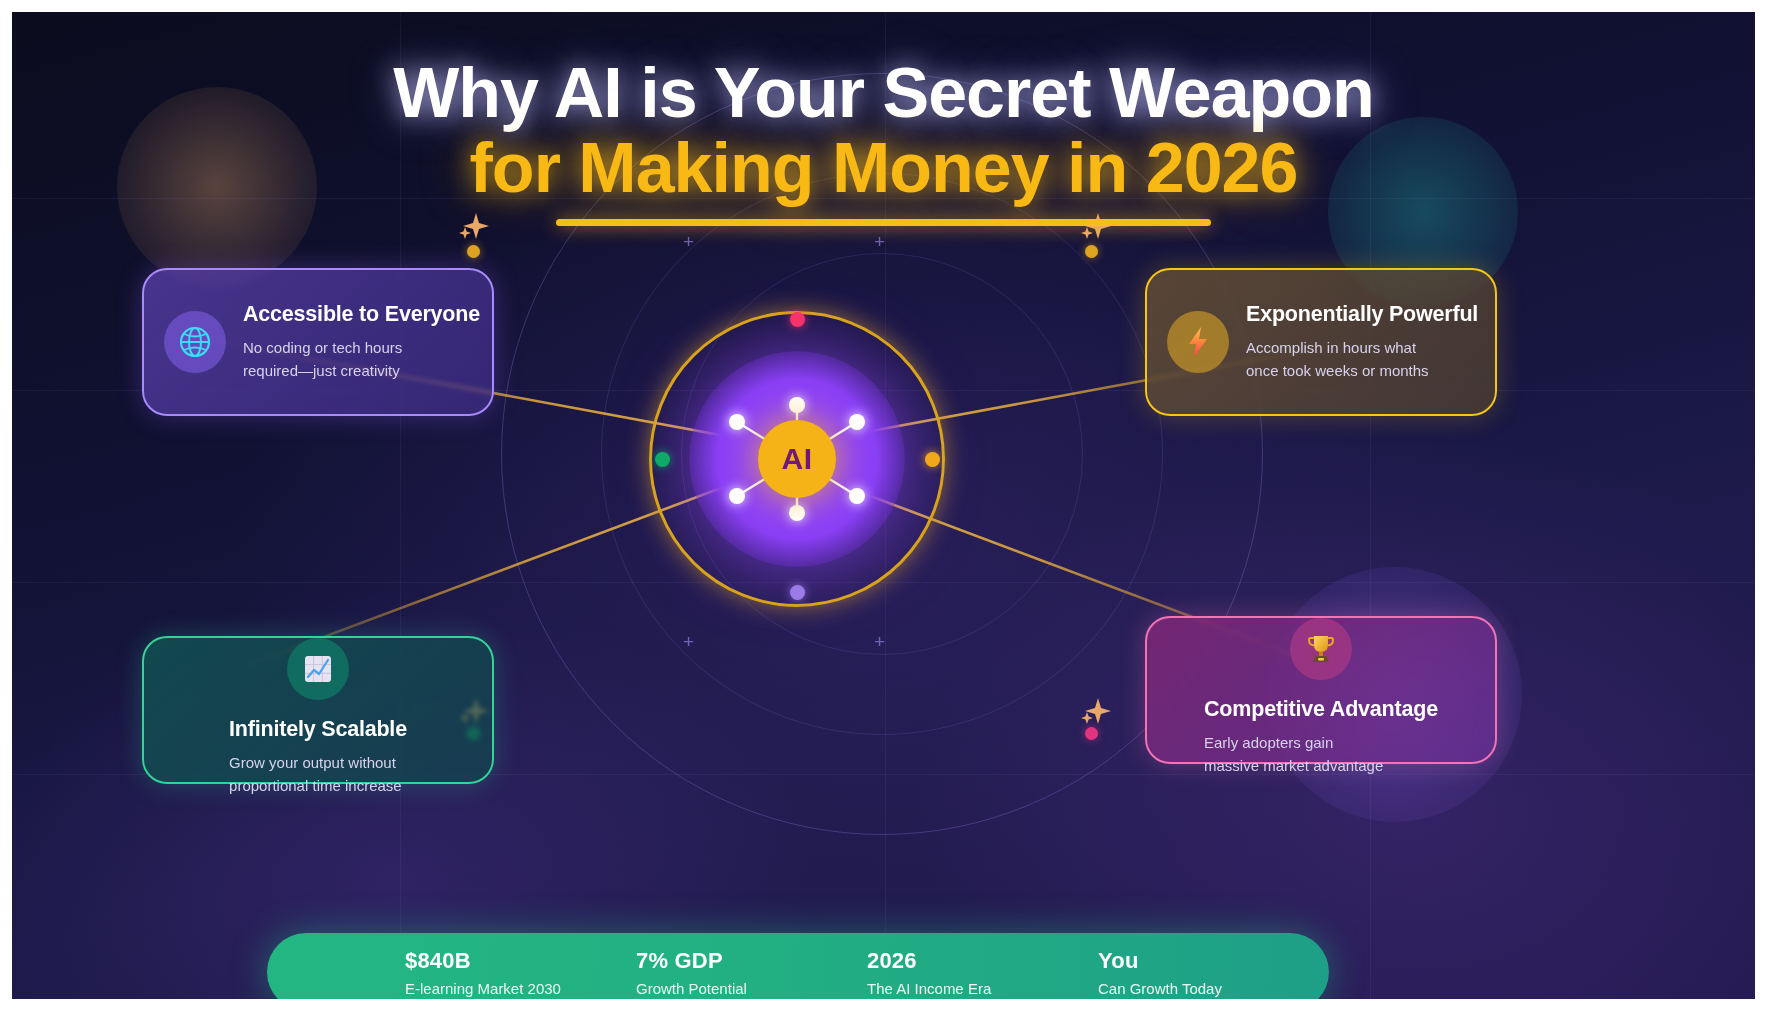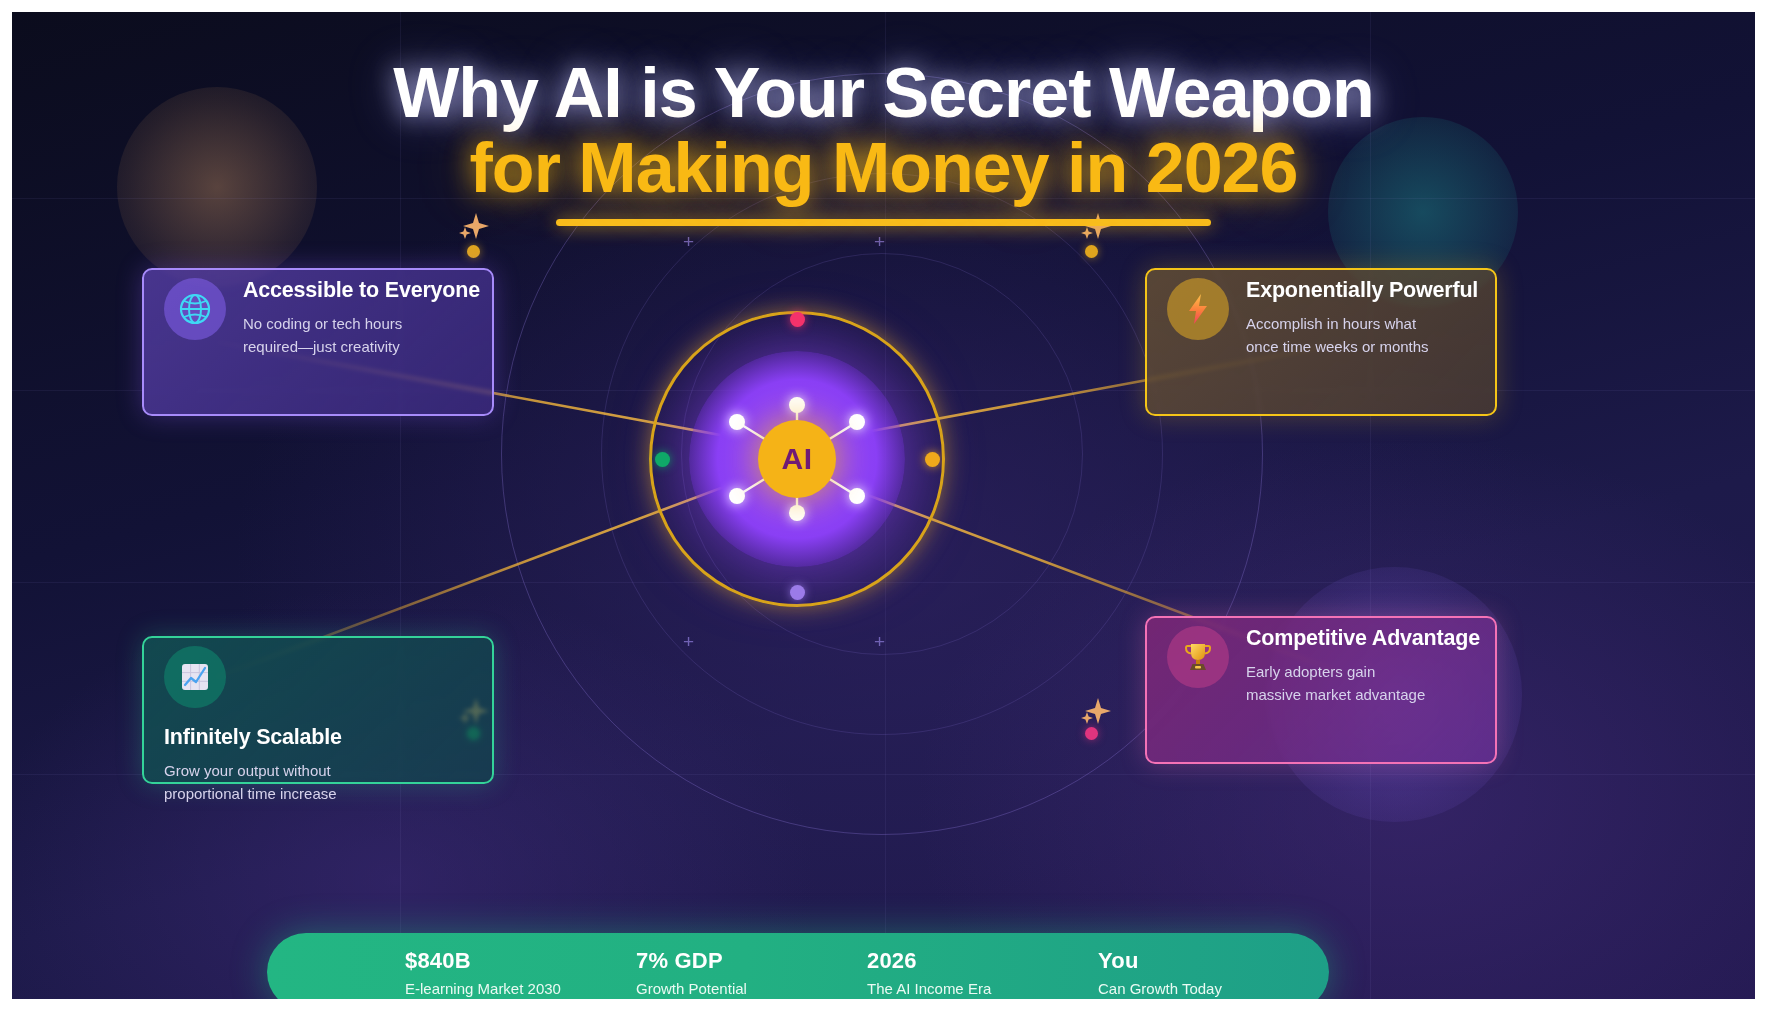--- a/index.html
+++ b/index.html
@@ -49,22 +49,22 @@
     text-shadow:0 0 26px rgba(249,185,20,.80),0 0 55px rgba(249,185,20,.45);
     line-height:1.02;margin-top:4px;
   }
   #title-underline{
     margin:14px auto 0;width:655px;height:7px;border-radius:4px;background:#F9BE1E;
     box-shadow:0 0 18px rgba(249,190,30,.75);
   }
 
   
   .card{
-    position:absolute;width:352px;height:148px;border-radius:10px;
-    display:flex;gap:17px;padding:8px 20px;box-sizing:border-box;
+    position:absolute;width:352px;height:148px;border-radius:25px;
+    display:flex;align-items:center;gap:17px;padding:0 20px;box-sizing:border-box;
     backdrop-filter:blur(2px);
   }
   .card-icon{
     width:62px;height:62px;border-radius:50%;flex:0 0 62px;
     display:flex;align-items:center;justify-content:center;font-size:31px;
   }
   .card-body{flex:1 1 auto;min-width:0;}
   .card-title{
     font-size:21.5px;font-weight:bold;color:#fff;letter-spacing:-.2px;
     margin-bottom:9px;white-space:nowrap;
@@ -91,20 +91,21 @@
     background:linear-gradient(135deg,rgba(18,84,84,.82),rgba(16,72,76,.68));
     box-shadow:0 0 26px rgba(52,211,153,.26);
     flex-direction:column;
   }
   #card-scalable .card-icon{background:rgba(17,115,100,.85);}
   #card-advantage{
     left:1133px;top:604px;
     border:2.5px solid #F472B6;
     background:linear-gradient(135deg,rgba(128,40,120,.85),rgba(108,48,150,.72));
     box-shadow:0 0 26px rgba(244,114,182,.28);
+    flex-direction:column;
   }
   #card-advantage .card-icon{background:rgba(168,56,132,.75);}
 
   
   #hub{position:absolute;left:785px;top:447px;transform:translate(-50%,-50%);width:340px;height:340px;}
   #hub-glow{
     position:absolute;left:50%;top:50%;transform:translate(-50%,-50%);
     width:216px;height:216px;border-radius:50%;
     background:radial-gradient(circle,#9B4DFF 0%,#8A3FF5 52%,rgba(120,50,220,.45) 74%,rgba(110,45,210,0) 100%);
     box-shadow:0 0 70px rgba(150,70,255,.65);
@@ -274,21 +275,21 @@
             <stop offset="55%" stop-color="#FB7E3C"></stop>
             <stop offset="100%" stop-color="#F43F5E"></stop>
           </linearGradient>
         </defs>
         <path d="M18 2 L6 19 L13 19 L11 32 L24 14 L16 14 Z" fill="url(#boltg)"></path>
       </svg>
     </div>
     <div class="card-body">
       <div class="card-title">Exponentially Powerful</div>
       <div class="card-desc">Accomplish in hours what</div>
-      <div class="card-desc">once time weeks or months</div>
+      <div class="card-desc">once took weeks or months</div>
     </div>
   </div>
 
   <div class="card" id="card-scalable">
     <div class="card-icon">
       <svg width="34" height="34" viewBox="0 0 34 34">
         <rect x="4" y="4" width="26" height="26" rx="3" fill="#E6E4F2"></rect>
         <g stroke="#C9C5DE" stroke-width="1">
           <line x1="12.6" y1="4" x2="12.6" y2="30"></line>
           <line x1="21.3" y1="4" x2="21.3" y2="30"></line>

